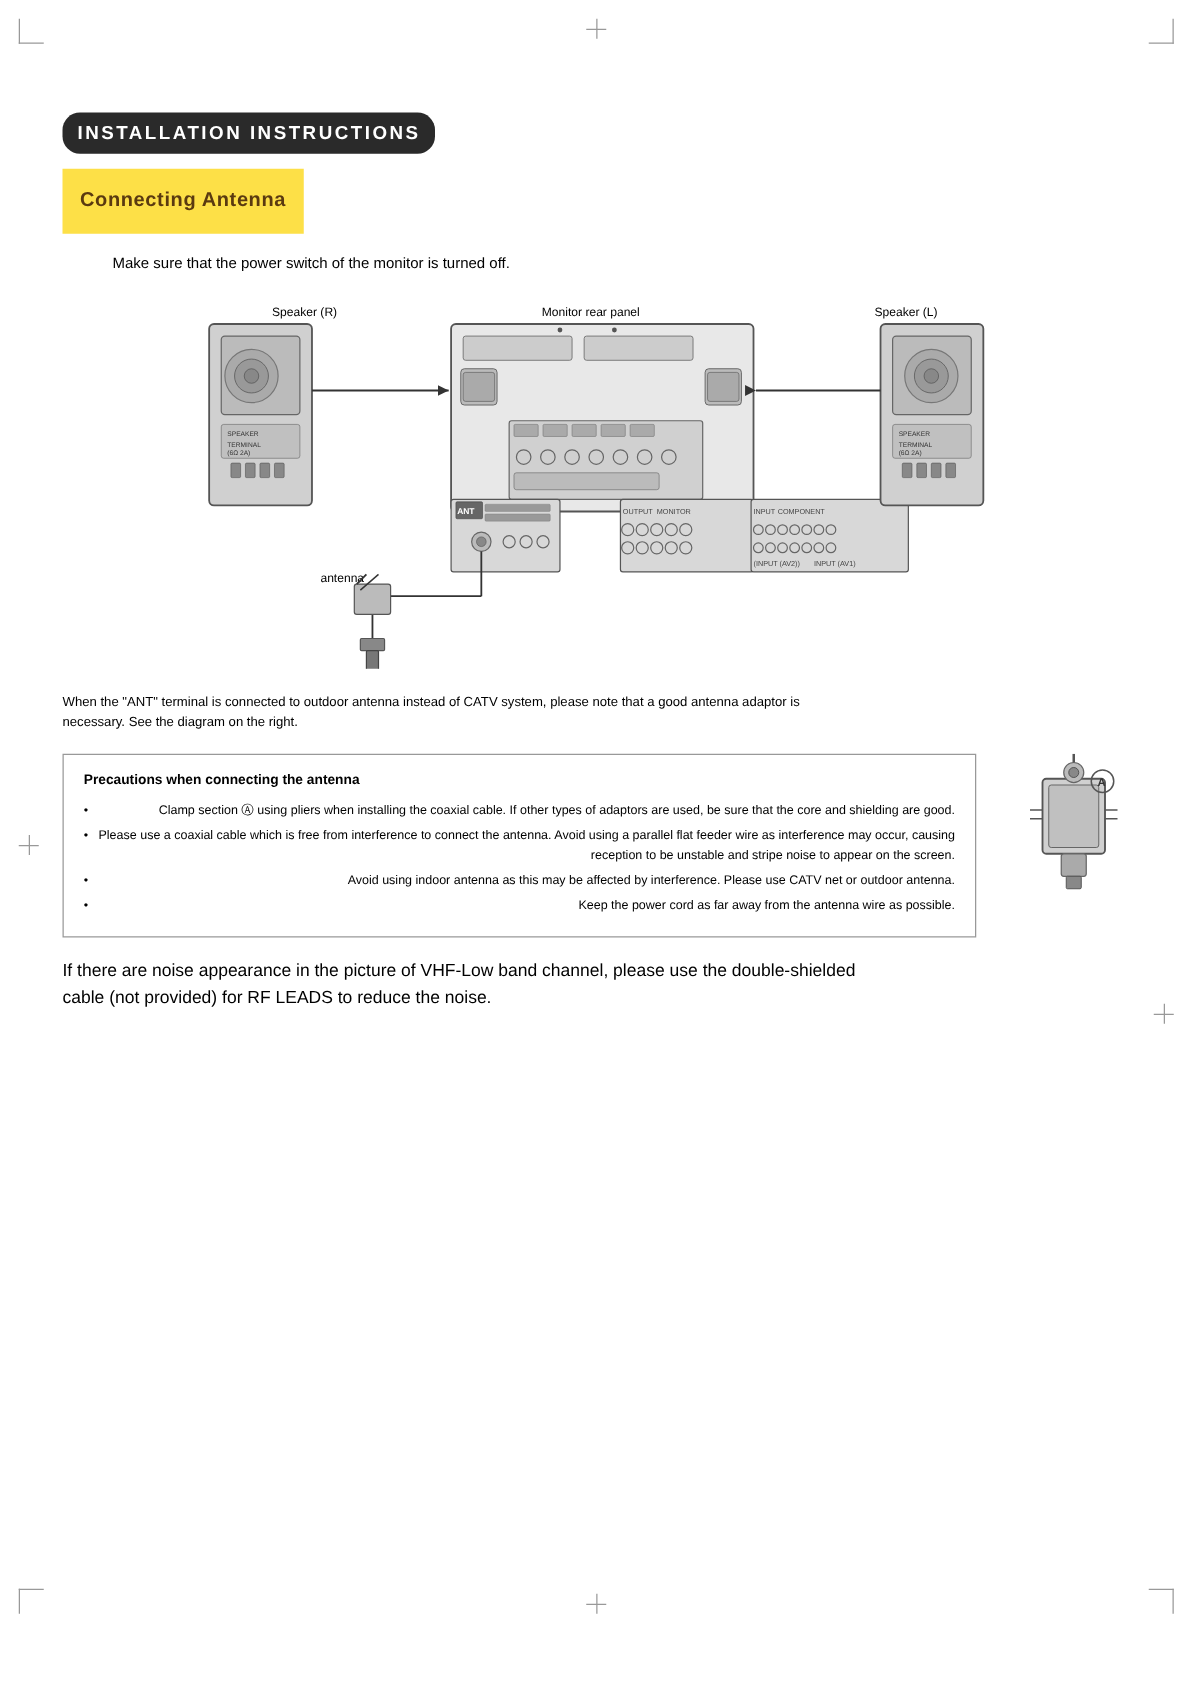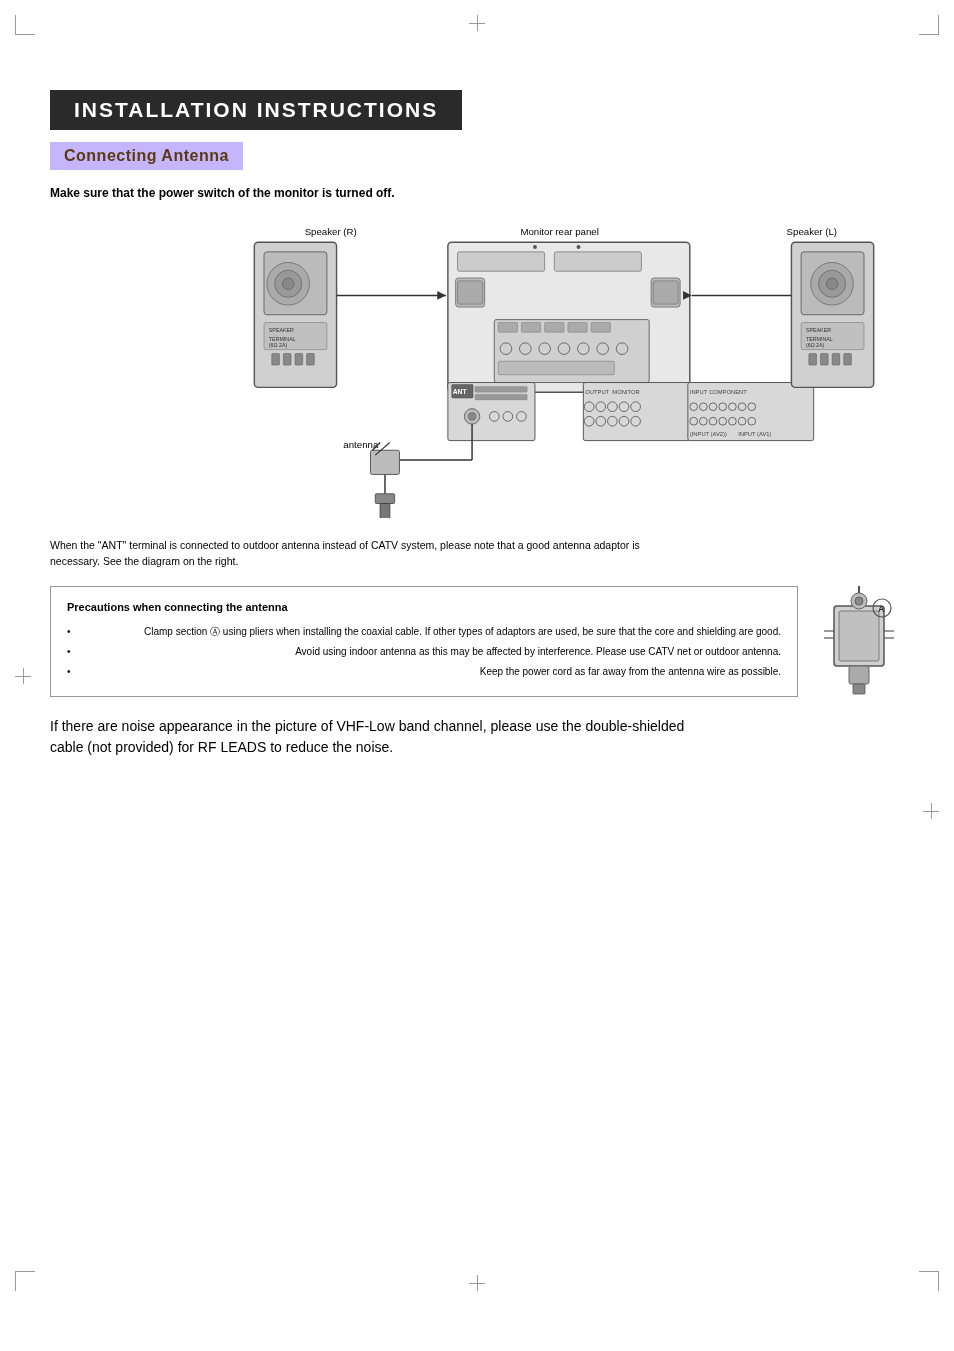--- a/index.html
+++ b/index.html
@@ -49,72 +49,74 @@
     .cross-top { top: 15px; left: 50%; transform: translateX(-50%); }
     .cross-left { top: 50%; left: 15px; transform: translateY(-50%); }
     .cross-right { top: 60%; right: 15px; transform: translateY(-50%); }
     .cross-bottom { bottom: 60px; left: 50%; transform: translateX(-50%); }
 
     
     .header-box {
       background: #2a2a2a;
       color: #fff;
       font-weight: bold;
-      font-size: 21px;
+      font-size: 15px;
       letter-spacing: 2px;
-      padding: 8px 24px;
+      padding: 8px 12px;
       display: inline-block;
       margin-bottom: 12px;
       margin-top: 60px;
+      border-radius: 14px;
     }
 
     
     .section-title-box {
-      background: #c4b5fd;
+      background: #fde047;
       color: #5a3a10;
       font-weight: bold;
       font-size: 16px;
-      padding: 5px 14px;
+      padding: 17px 14px;
       display: inline-block;
       margin-bottom: 16px;
       letter-spacing: 0.5px;
     }
 
     .subtitle {
-      font-weight: bold;
+      font-weight: normal;
       font-size: 12px;
       margin-bottom: 18px;
+      margin-left: 40px;
     }
 
     
     .diagram-container {
       width: 100%;
       display: flex;
-      justify-content: flex-end;
+      justify-content: center;
       margin-bottom: 20px;
       position: relative;
     }
 
     .diagram-svg {
       width: 680px;
       height: 300px;
     }
 
     
     .body-text {
       font-size: 10.5px;
       line-height: 1.5;
       margin-bottom: 16px;
       max-width: 590px;
     }
 
     
     .precautions-row {
       display: flex;
-      gap: 16px;
+      gap: 33px;
       align-items: flex-start;
       margin-bottom: 16px;
     }
 
     .precautions-box {
       border: 1px solid #999;
       padding: 12px 16px;
       font-size: 10px;
       line-height: 1.6;
       flex: 1;
@@ -338,20 +340,21 @@
 
   
   <div class="body-text">When the "ANT" terminal is connected to outdoor antenna instead of CATV system, please note that a good antenna adaptor is necessary. See the diagram on the right.</div>
 
   
   <div class="precautions-row">
     <div class="precautions-box">
       <div class="prec-title">Precautions when connecting the antenna</div>
       <ul>
         <li>Clamp section Ⓐ using pliers when installing the coaxial cable. If other types of adaptors are used, be sure that the core and shielding are good.</li>
+        <li>Please use a coaxial cable which is free from interference to connect the antenna. Avoid using a parallel flat feeder wire as interference may occur, causing reception to be unstable and stripe noise to appear on the screen.</li>
         <li>Avoid using indoor antenna as this may be affected by interference. Please use CATV net or outdoor antenna.</li>
         <li>Keep the power cord as far away from the antenna wire as possible.</li>
       </ul>
     </div>
 
     <div class="adaptor-diagram">
       <svg viewBox="0 0 90 110" width="90" height="110" xmlns="http://www.w3.org/2000/svg">
 
         <rect x="20" y="20" width="50" height="60" rx="3" fill="#d0d0d0" stroke="#555" stroke-width="1.5"></rect>
         <rect x="25" y="25" width="40" height="50" rx="2" fill="#c0c0c0" stroke="#666" stroke-width="0.8"></rect>

